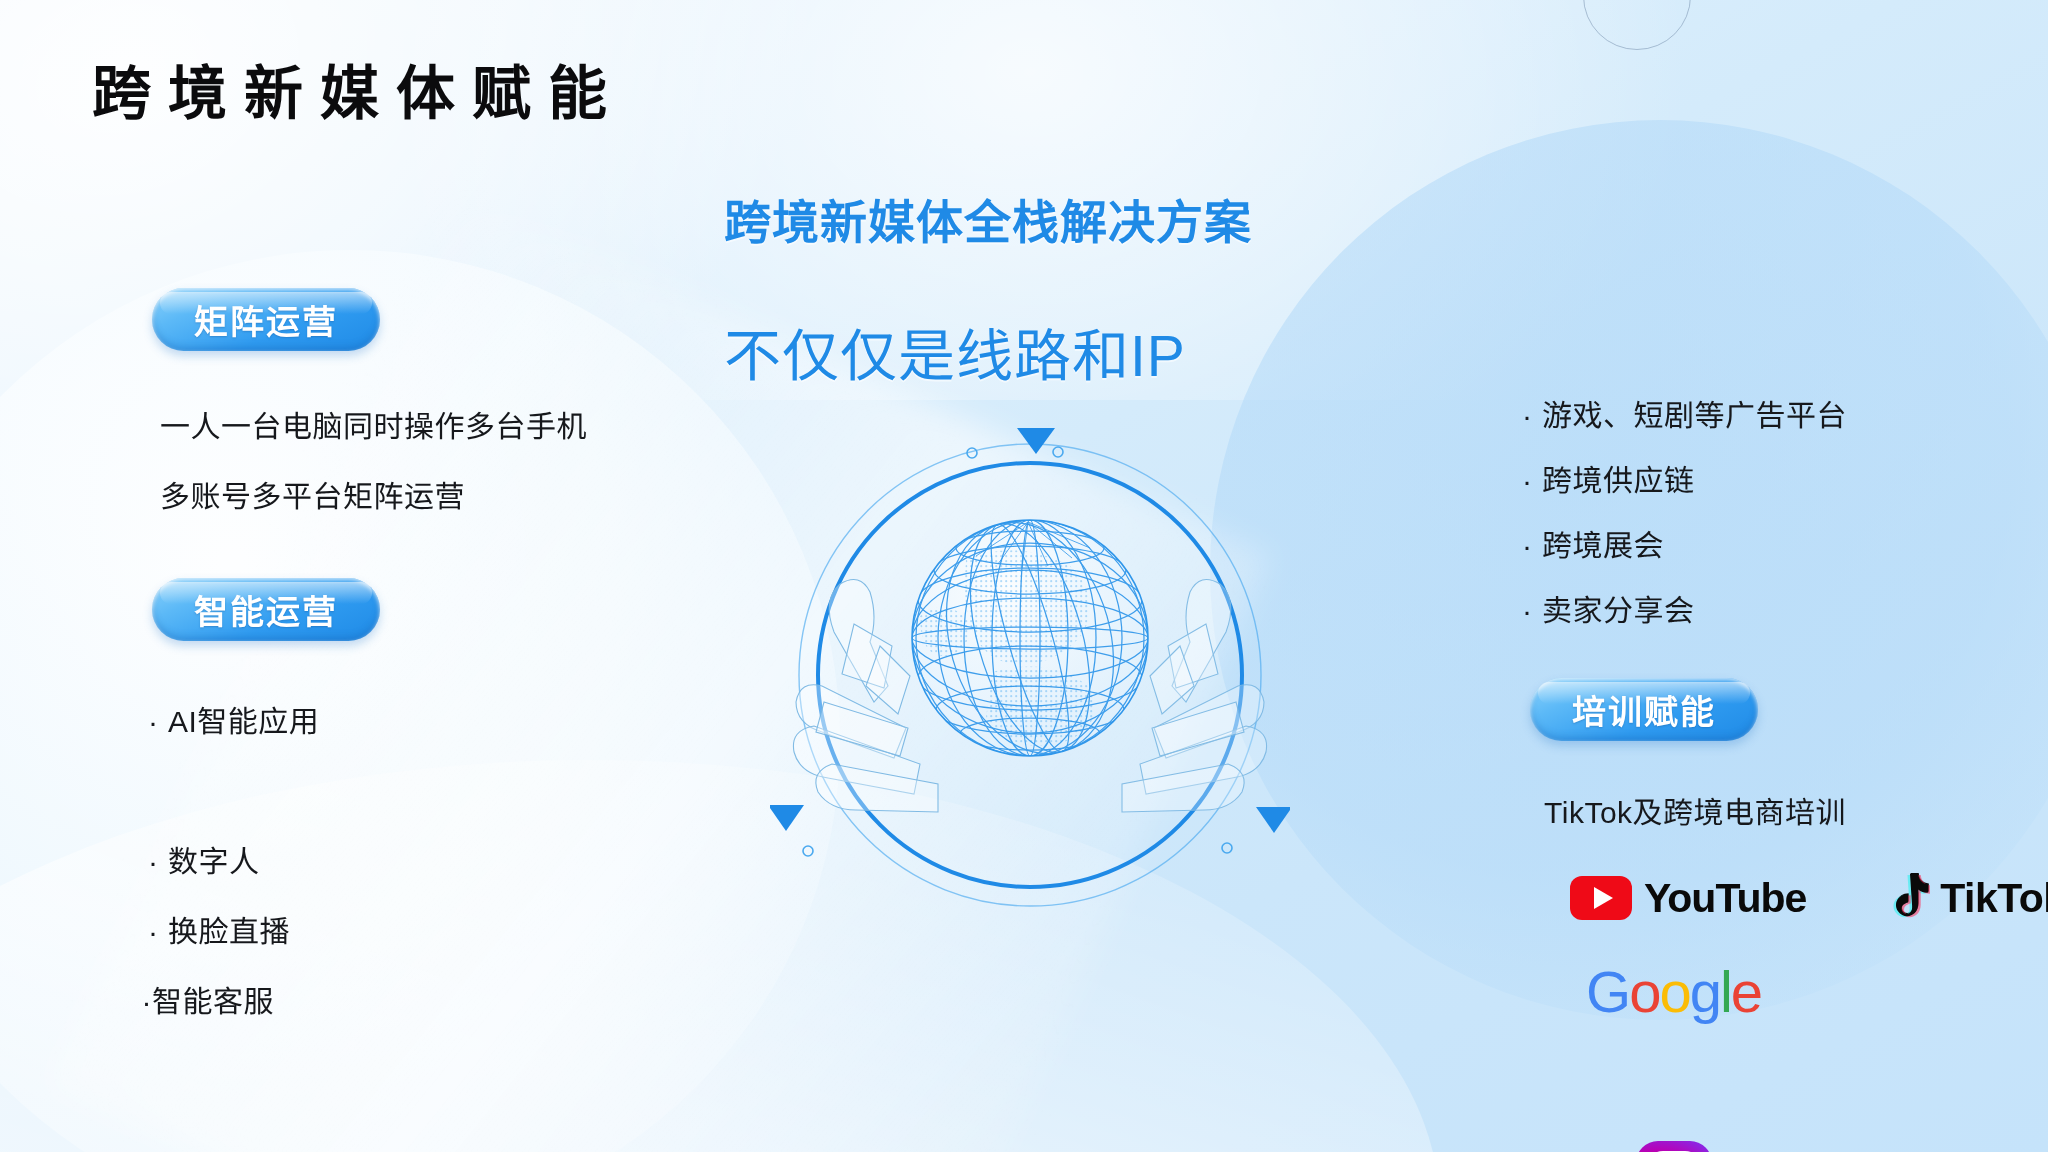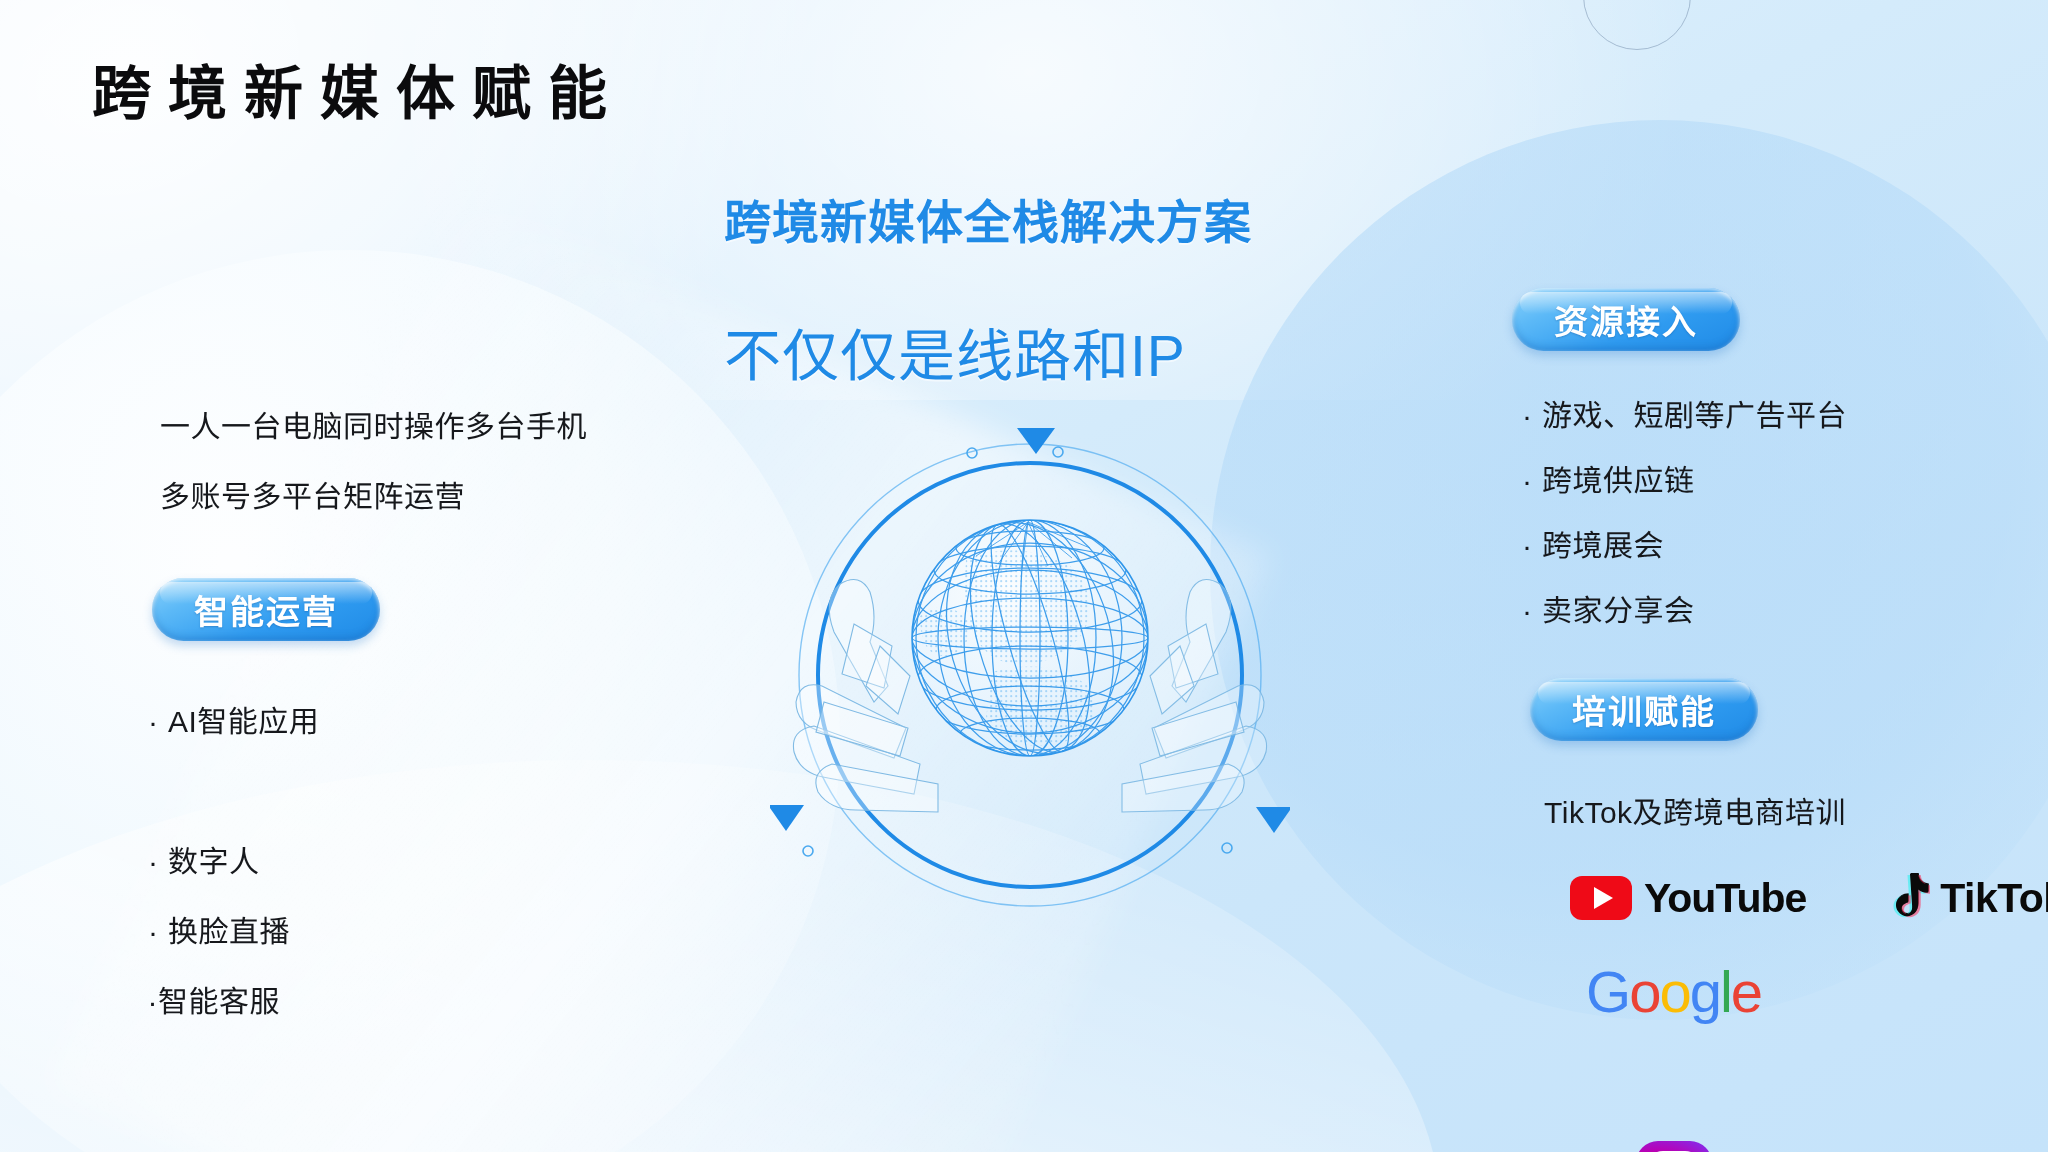--- a/index.html
+++ b/index.html
@@ -212,40 +212,40 @@
       <path d="M64 222 q-12 -32 6 -48 q20 -12 30 8 q8 26 0 50 l18 44 l-14 16 Z"></path>
       <path d="M52 276 q-22 -6 -26 16 q0 22 26 30 l72 26 l12 -30 Z"></path>
       <path d="M44 316 q-24 4 -20 26 q6 22 34 26 l86 16 l6 -30 Z"></path>
       <path d="M62 354 q-22 8 -14 28 q12 18 38 18 l82 2 l0 -28 Z"></path>
       <path d="M84 214 l38 22 l-8 42 l-42 -14 Z"></path>
       <path d="M54 292 l84 26 l-8 28 l-84 -24 Z"></path>
       <path d="M110 236 l30 30 l-12 38 l-32 -28 Z"></path>
     </g>
   </svg>
 
+  <div class="pill" id="pill-matrix">矩阵运营</div>
 
   <div class="plain-line" style="left:160px;top:402px;">一人一台电脑同时操作多台手机</div>
   <div class="plain-line" style="left:160px;top:472px;">多账号多平台矩阵运营</div>
 
   <div class="pill" id="pill-smart">智能运营</div>
 
   <div class="bullet-line" style="left:148px;top:697px;">
     <span class="dot">·</span><span>AI智能应用</span>
   </div>
   <div class="bullet-line" style="left:148px;top:837px;">
     <span class="dot">·</span><span>数字人</span>
   </div>
   <div class="bullet-line" style="left:148px;top:907px;">
     <span class="dot">·</span><span>换脸直播</span>
   </div>
-  <div class="bullet-line" style="left:138px;top:977px;text-align:right;">
+  <div class="bullet-line" style="left:132px;top:977px;text-align:right;">
     <span class="dot">·</span><span>智能客服</span>
   </div>
 
-  <div class="pill" id="pill-resource">资源接入</div>
 
   <div class="bullet-line" style="left:1522px;top:391px;">
     <span class="dot">·</span><span>游戏、短剧等广告平台</span>
   </div>
   <div class="bullet-line" style="left:1522px;top:456px;">
     <span class="dot">·</span><span>跨境供应链</span>
   </div>
   <div class="bullet-line" style="left:1522px;top:521px;">
     <span class="dot">·</span><span>跨境展会</span>
   </div>

